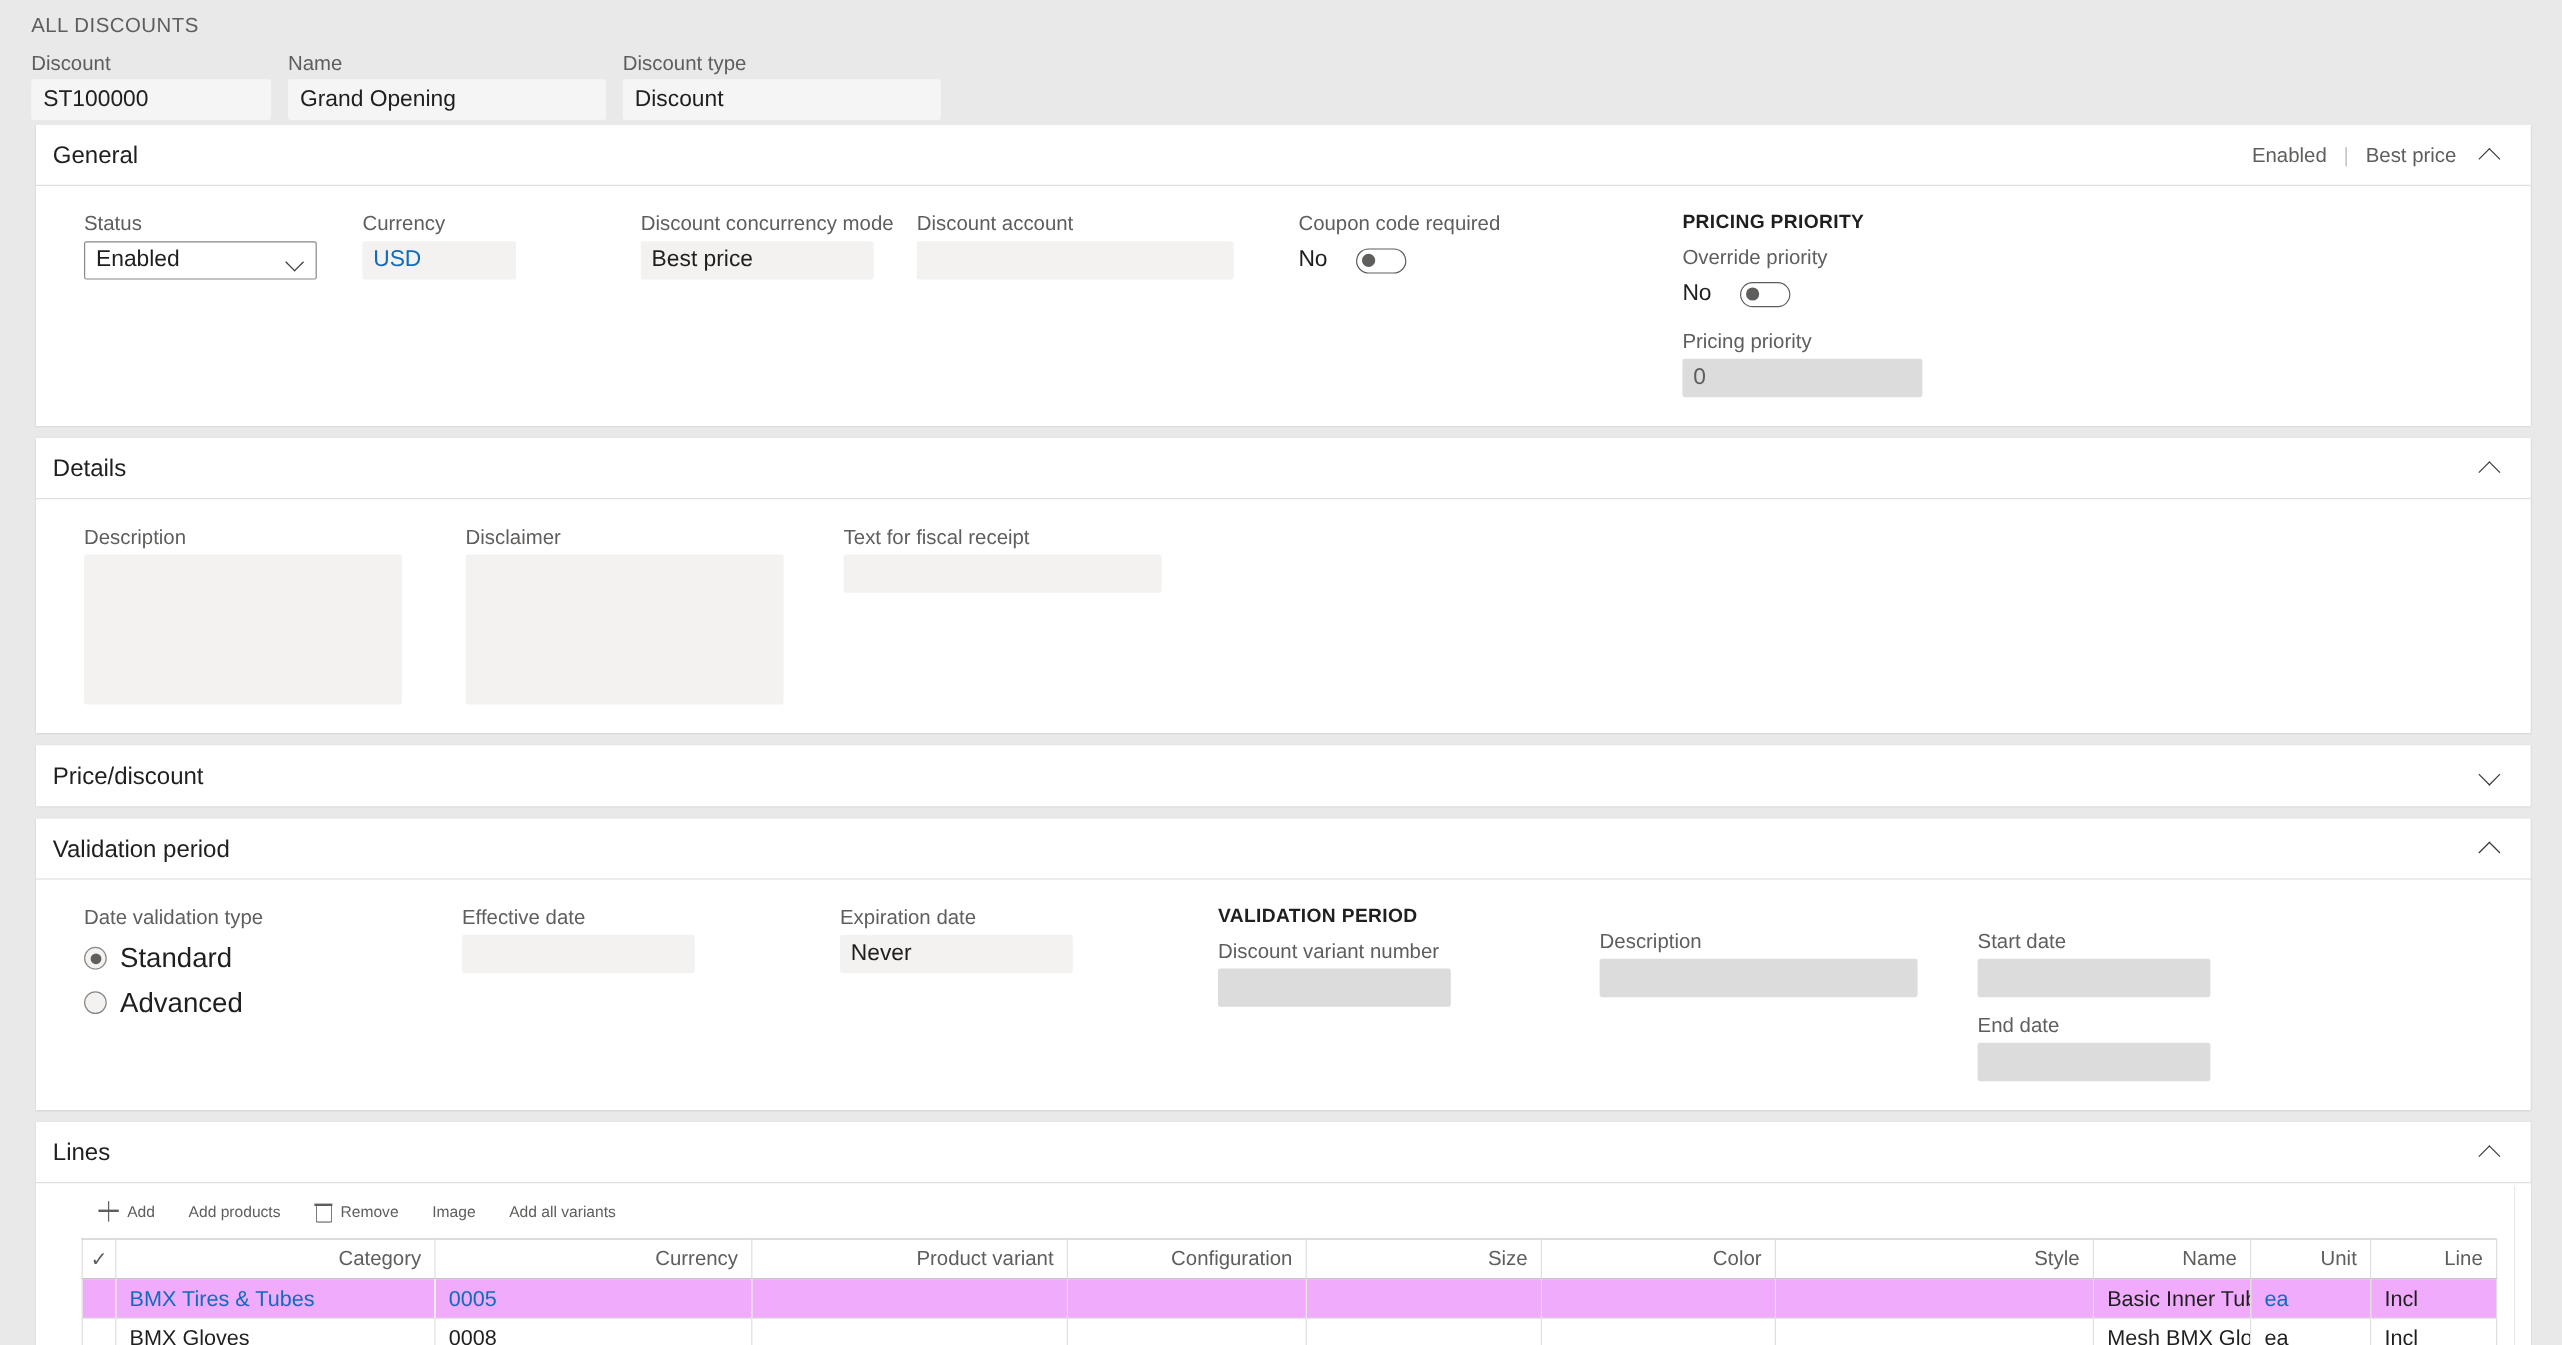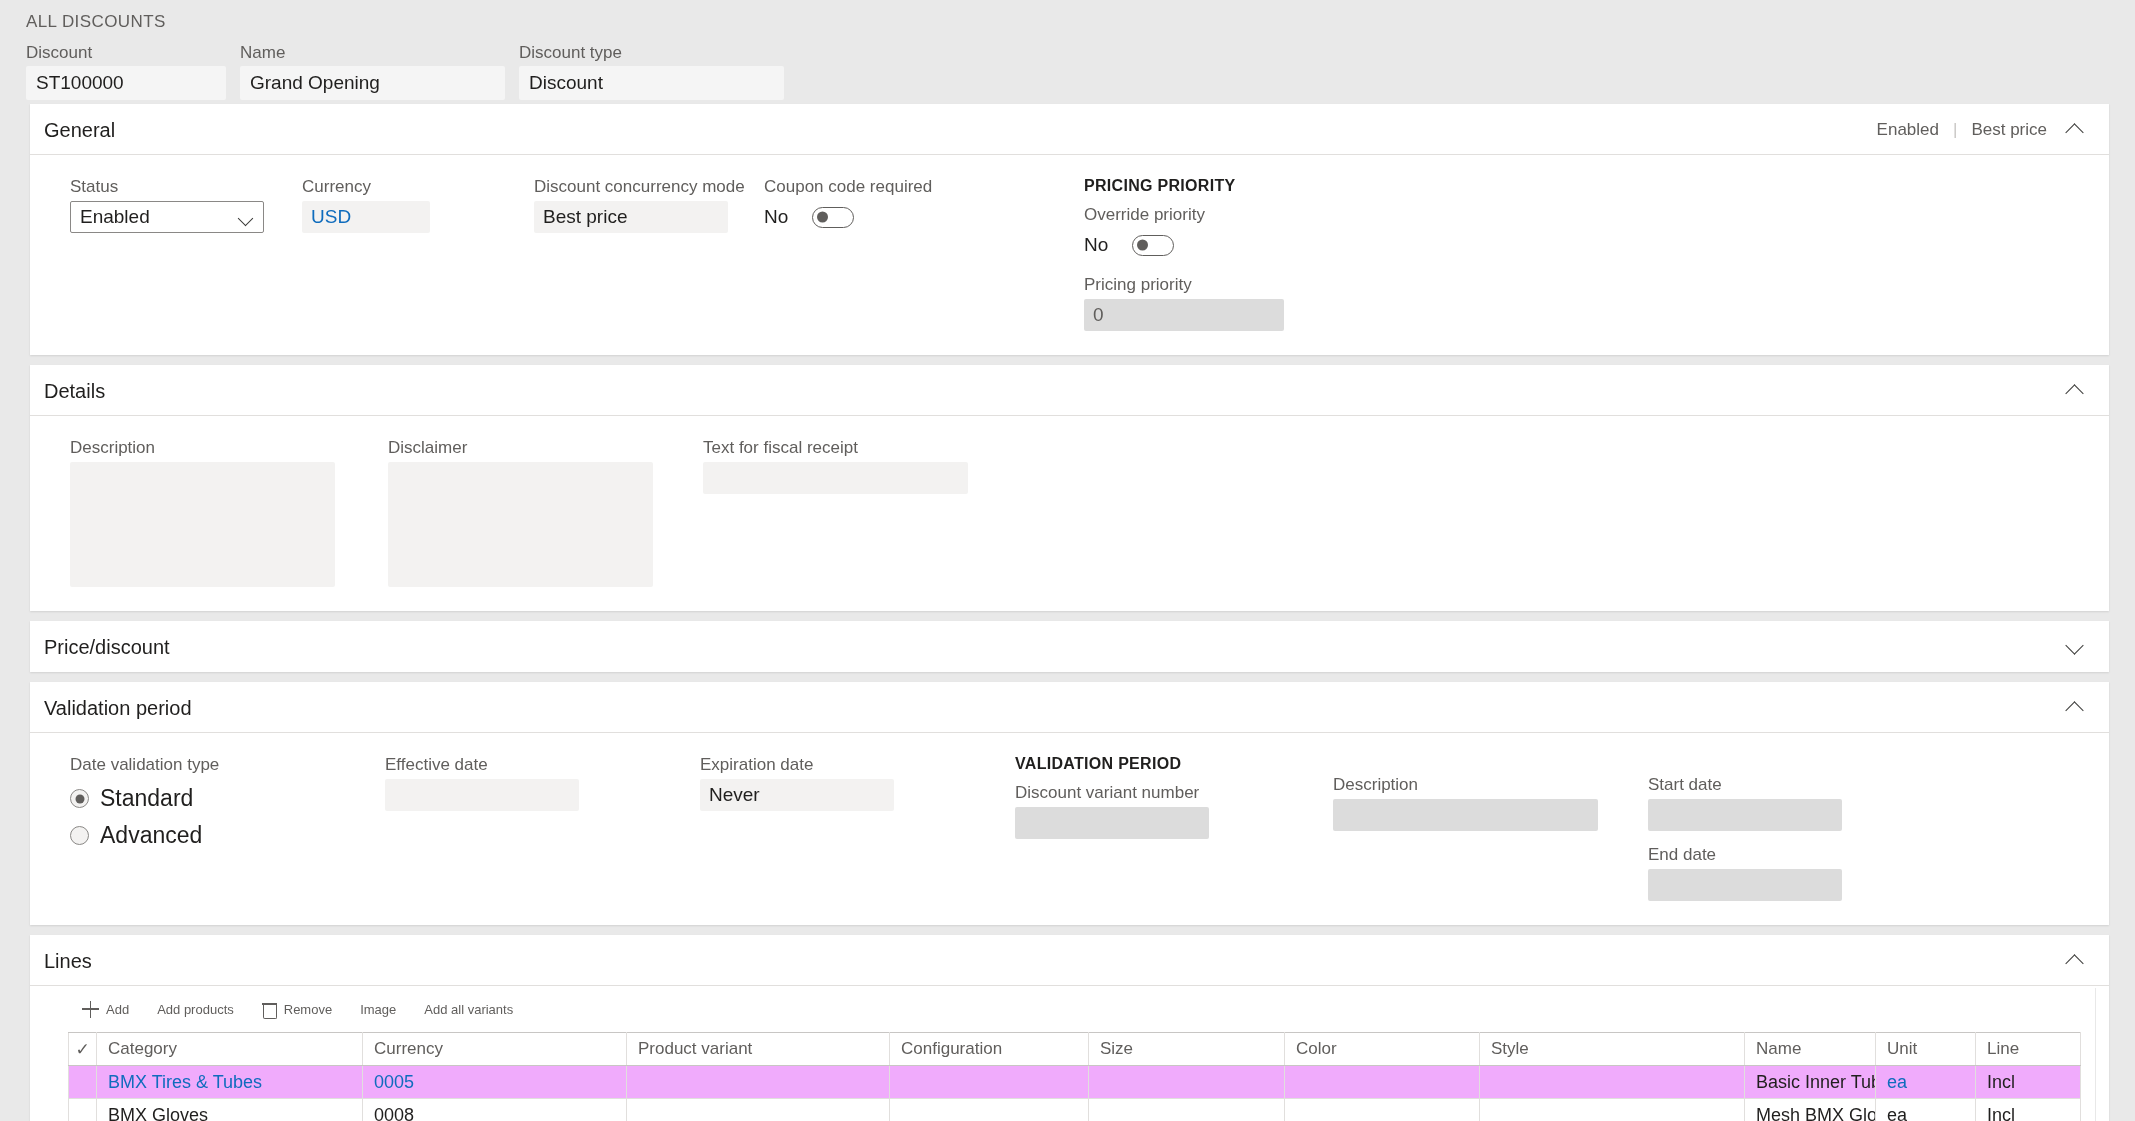--- a/index.html
+++ b/index.html
@@ -201,20 +201,21 @@
     border: 1px solid #e1dfdd;
     text-align: left; font-weight: normal;
     font-size: 18px; padding: 0 11px;
     height: 33px; white-space: nowrap; overflow: hidden;
   }
   table.grid th {
     color: #605e5c; font-size: 17px;
     border-top: 1px solid #c8c6c4;
     border-bottom: 1px solid #c8c6c4;
     background: #ffffff;
+    text-align: right;
   }
   table.grid td { color: #201f1e; }
   .col-check { width: 28px; text-align: center !important; padding: 0 !important; }
   th.col-check { color: #201f1e; font-size: 18px; }
   .row-sel td { background: #f0abfc; }
   .row-sel .lnk { color: #0f6cbd; }
   .lnk { color: #0f6cbd; }
   .grid-scroll-gutter {
     position: absolute; right: 26px; top: 988px;
     width: 14px; height: 133px; background: #ffffff;
@@ -263,20 +264,24 @@
             <span class="caret"></span>
           </div>
         </div>
         <div class="gen-col c-curr">
           <span class="flabel">Currency</span>
           <div class="fval link">USD</div>
         </div>
         <div class="gen-col c-conc">
           <span class="flabel">Discount concurrency mode</span>
           <div class="fval">Best price</div>
+        </div>
+        <div class="gen-col c-acct">
+          <span class="flabel">Discount account</span>
+          <div class="fval"></div>
         </div>
         <div class="gen-col c-coupon">
           <span class="flabel">Coupon code required</span>
           <div class="toggle-row">
             <span class="toggle-val">No</span>
             <span class="toggle"></span>
           </div>
         </div>
         <div class="gen-col c-prio">
           <div class="fgroup-title">PRICING PRIORITY</div>

